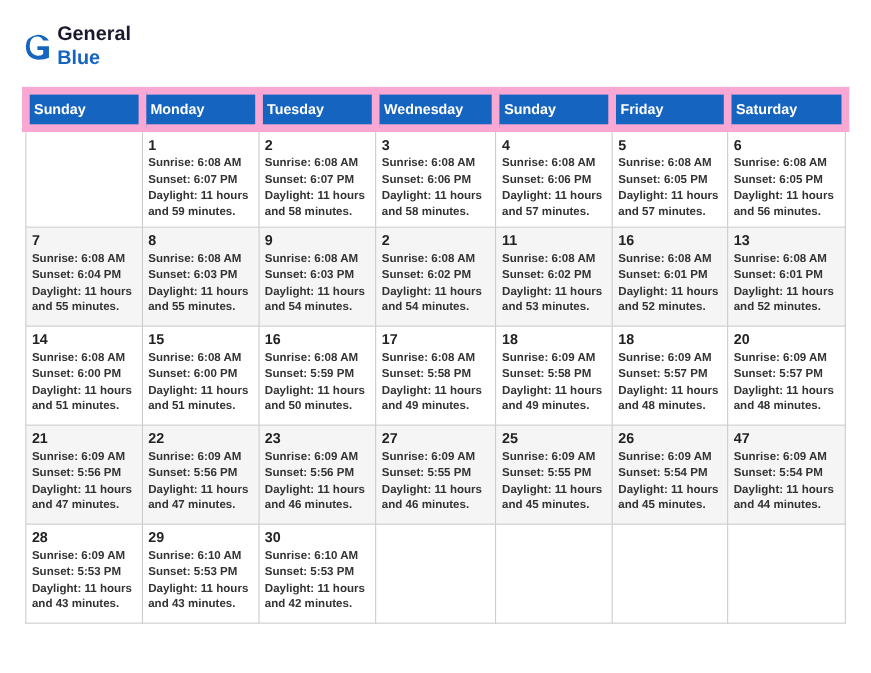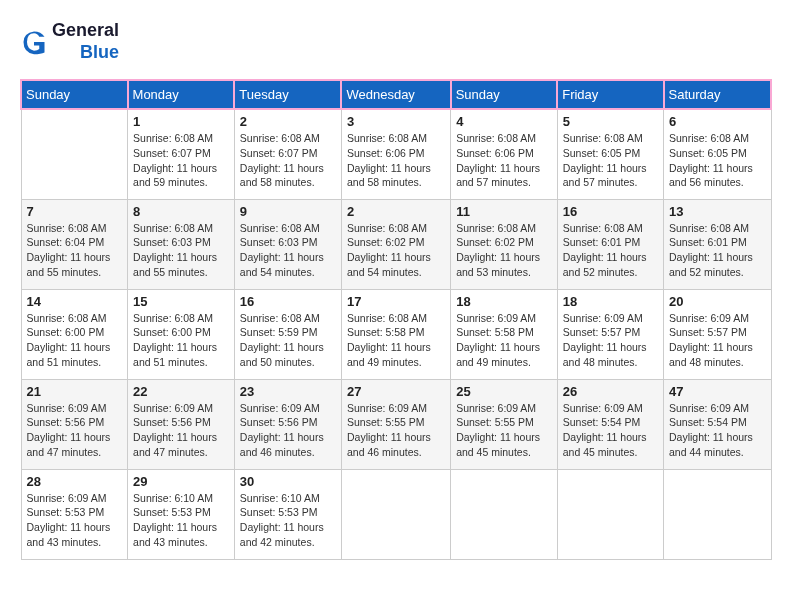--- a/index.html
+++ b/index.html
@@ -16,21 +16,20 @@
     }
     .header {
       display: flex;
       justify-content: space-between;
       align-items: flex-start;
       margin-bottom: 16px;
     }
     .logo {
       display: flex;
       align-items: center;
-      text-align: right;
     }
     .logo-icon {
       width: 28px;
       height: 28px;
       margin-right: 4px;
     }
     .title-block {
       text-align: right;
     }
     .month-title {
@@ -48,42 +47,43 @@
       width: 100%;
       border-collapse: collapse;
       font-size: 11px;
     }
     .calendar-table th {
       background-color: #1565c0;
       color: #fff;
       padding: 6px 4px;
       text-align: left;
       font-size: 13px;
-      font-weight: normal;
-      border: 2px solid #f9a8d4;
+      font-weight: bold;
+      border: 7px solid #f9a8d4;
     }
     .calendar-table td {
       border: 1px solid #ccc;
       vertical-align: top;
       padding: 4px 5px;
       width: 113px;
       min-height: 80px;
       height: 90px;
     }
     .day-number {
       font-size: 13px;
       font-weight: bold;
       color: #222;
       display: block;
       margin-bottom: 2px;
     }
     .day-info {
       font-size: 10.5px;
       color: #333;
       line-height: 1.4;
+      font-weight: bold;
     }
     .empty-cell {
       background: #fff;
     }
     tr:nth-child(odd) td { background: #fff; }
     tr:nth-child(even) td { background: #f5f5f5; }
     
     .calendar-table thead tr th { background: #1565c0; }
   </style>
 </head>

